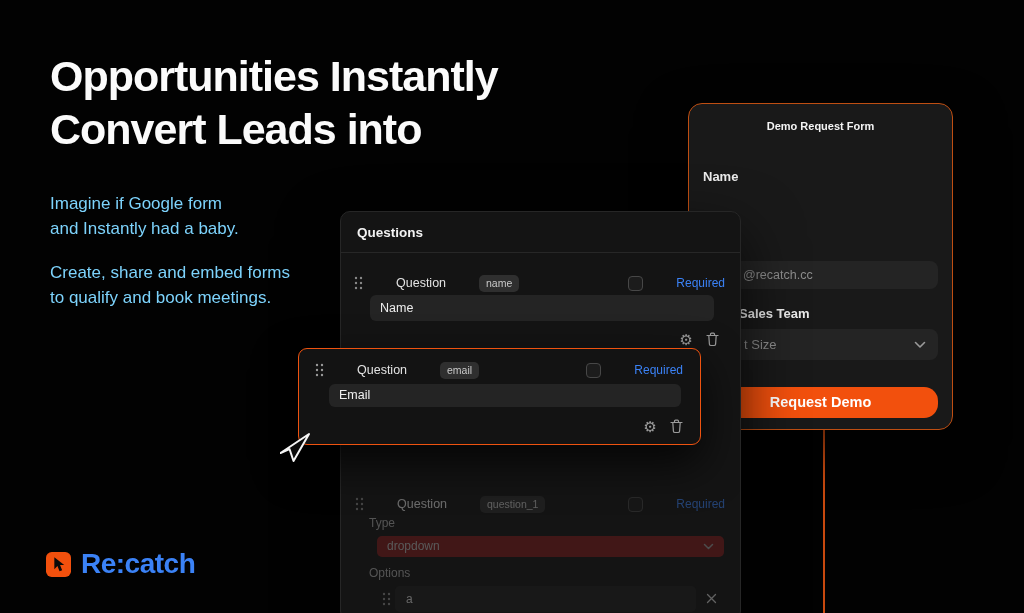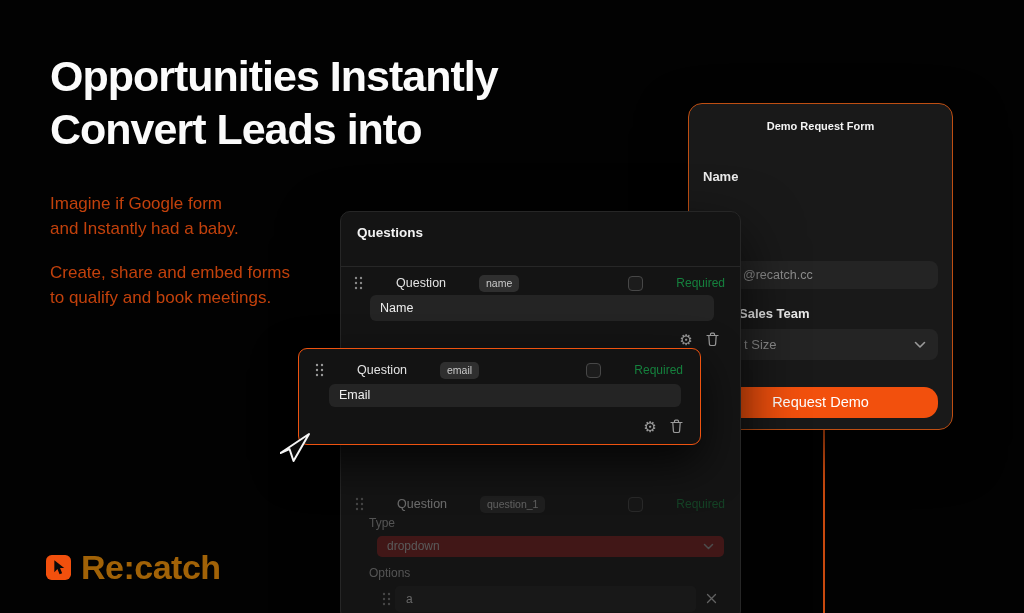--- a/index.html
+++ b/index.html
@@ -11,32 +11,32 @@
   }
 
   
   .hero-title {
     position: absolute; left: 50px; top: 50px;
     font-size: 43px; line-height: 53px; font-weight: 700;
     letter-spacing: -1px; color: #fbfbfb;
   }
   .hero-tagline {
     position: absolute; left: 50px;
-    font-size: 17px; line-height: 25px; color: #c2410c;
+    font-size: 17px; line-height: 25px; color: #7dd3fc;
   }
   .tagline-1 { top: 191px; }
   .tagline-2 { top: 260px; }
 
   
   .brand {
     position: absolute; left: 46px; top: 548px;
     display: flex; align-items: center; gap: 10px;
   }
   .brand-text {
-    font-size: 34px; font-weight: 700; letter-spacing: -0.5px; color: #a16207;
+    font-size: 28px; font-weight: 700; letter-spacing: -0.5px; color: #3b82f6;
   }
 
   
   .demo-form {
     position: absolute; left: 688px; top: 103px; width: 265px; height: 327px;
     background: #191919; border: 1.5px solid #BE4E12; border-radius: 14px;
     z-index: 1; box-shadow: 0 20px 50px rgba(0,0,0,0.55);
   }
   .demo-form .form-title {
     position: absolute; left: 0; right: 0; top: 16px; text-align: center;
@@ -56,55 +56,55 @@
   }
   .fi-name   { top: 90px; }
   .fi-email  { top: 157px; padding-left: 40px; }
   .fl-name   { top: 65px; }
   .fl-team   { top: 202px; padding-left: 36px; }
   .form-select { top: 225px; height: 31px; line-height: 31px; padding-left: 41px; font-size: 13px; }
   .form-select .chevron { position: absolute; right: 12px; top: 12px; }
   .submit-btn {
     position: absolute; left: 14px; right: 14px; top: 283px; height: 31px;
     background: #F2500D; border-radius: 14px; border: none;
-    font-size: 14.5px; font-weight: 400; color: #ffffff; text-align: center; line-height: 31px;
+    font-size: 14.5px; font-weight: 700; color: #ffffff; text-align: center; line-height: 31px;
     font-family: inherit; cursor: pointer;
   }
   .orange-line {
     position: absolute; left: 823px; top: 429px; width: 2px; height: 184px;
     background: #C8490E; z-index: 0;
   }
 
   
   .questions-panel {
     position: absolute; left: 340px; top: 211px; width: 401px; height: 410px;
     background: #141414; border: 1px solid #262626; border-radius: 10px;
     z-index: 2; box-shadow: 0 24px 60px rgba(0,0,0,0.7);
   }
   .qp-header {
-    position: absolute; left: 0; right: 0; top: 0; height: 55px;
+    position: absolute; left: 0; right: 0; top: 0; height: 41px;
     border-bottom: 1px solid #272727;
     font-size: 13.5px; font-weight: 700; color: #f2f2f2;
     line-height: 41px; padding-left: 16px;
   }
   .q-row {
     position: absolute; left: 13px; right: 15px; height: 18px;
     display: flex; align-items: center; gap: 24px;
   }
   .q-label { font-size: 12.5px; color: #e3e3e3; margin-left: 9px; }
   .q-badge {
     margin-left: 9px; font-size: 10.5px; color: #c9c9c9;
     background: #2f2f2f; border-radius: 5px; padding: 2.5px 7px;
   }
   .spacer { flex: 1; }
   .checkbox {
     width: 15px; height: 15px; border-radius: 4px;
     border: 1.5px solid #474747; background: #1c1c1c;
   }
-  .required-label { font-size: 12px; color: #15803d; margin-left: 9px; text-align: center; }
+  .required-label { font-size: 12px; color: #3b82f6; margin-left: 9px; text-align: center; }
   .q-input {
     position: absolute; background: #242424; border-radius: 6px;
     font-size: 12.5px; color: #ededed; padding-left: 10px;
   }
   .qi-name { left: 29px; right: 26px; top: 83px; height: 26px; line-height: 26px; }
   .icon-row {
     position: absolute; display: flex; align-items: center; gap: 13px;
   }
   .ir-name { right: 21px; top: 120px; }
   .gear-glyph { font-size: 15px; line-height: 15px; color: #9b9b9b; }

